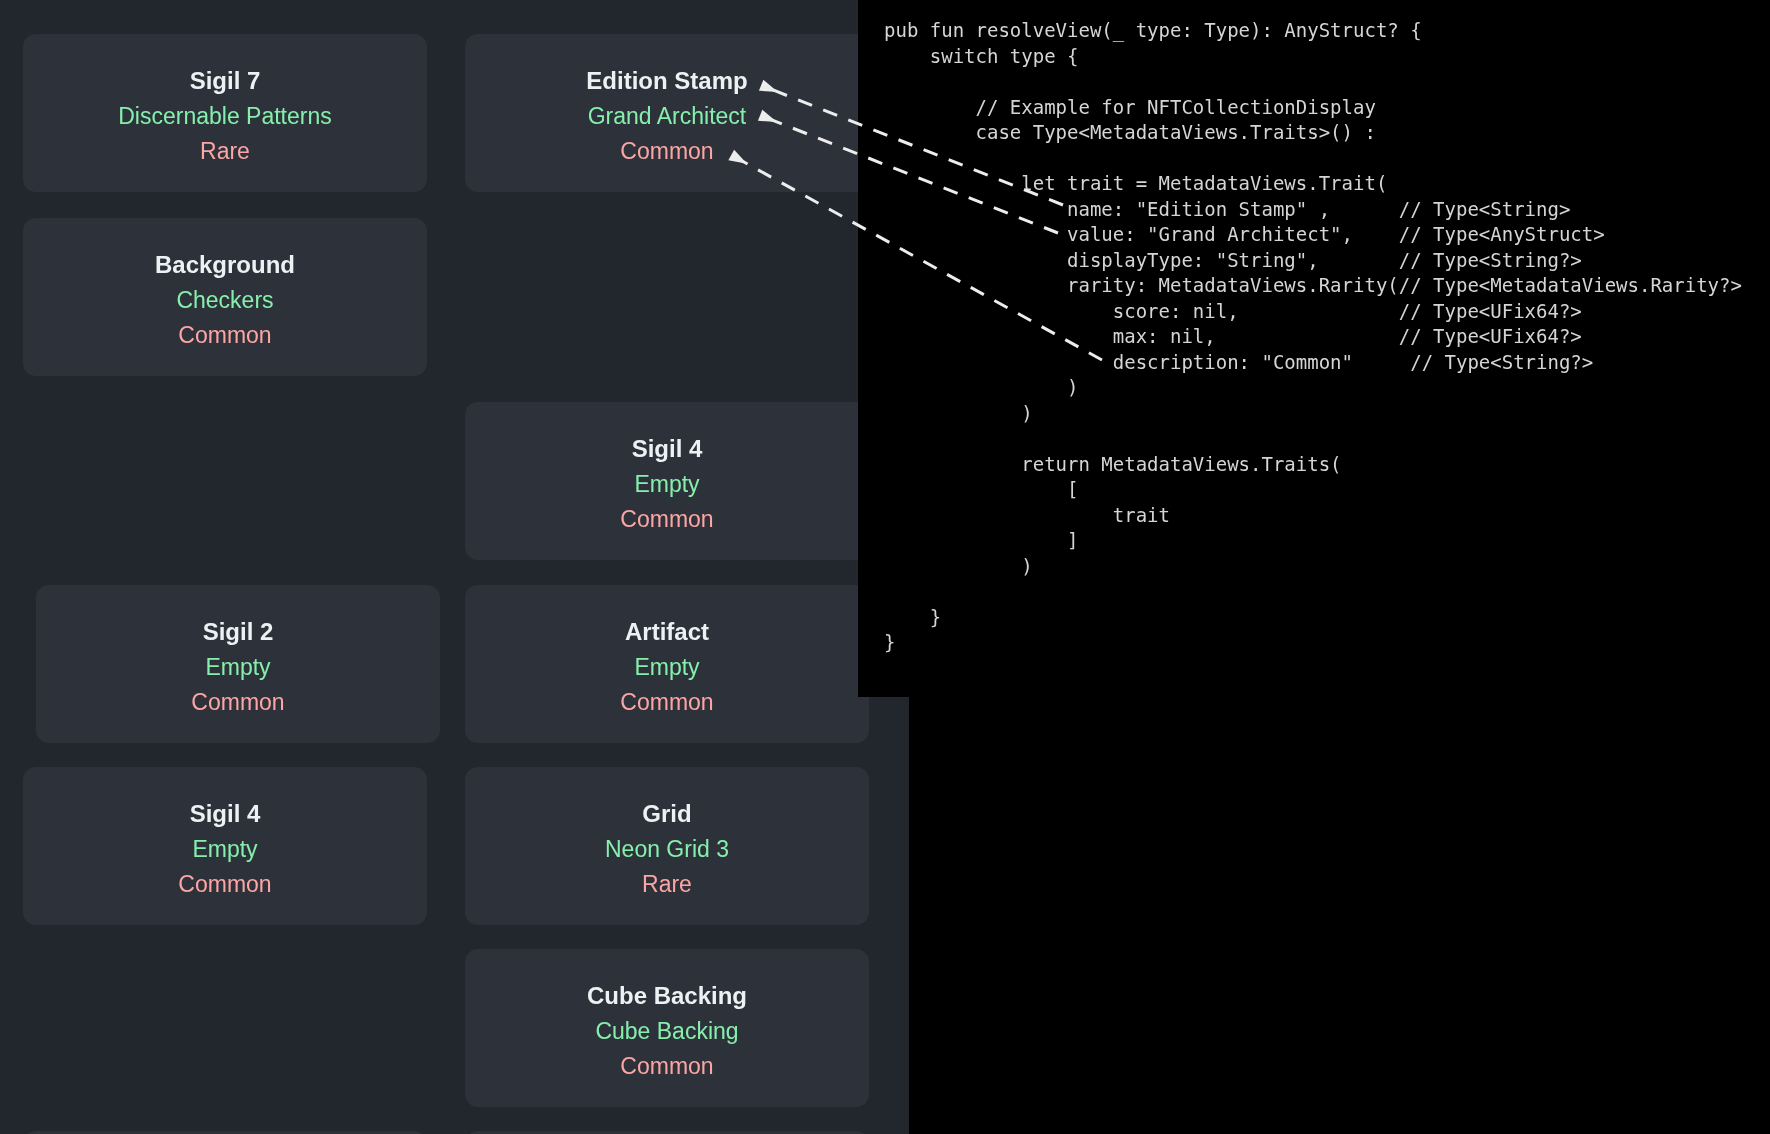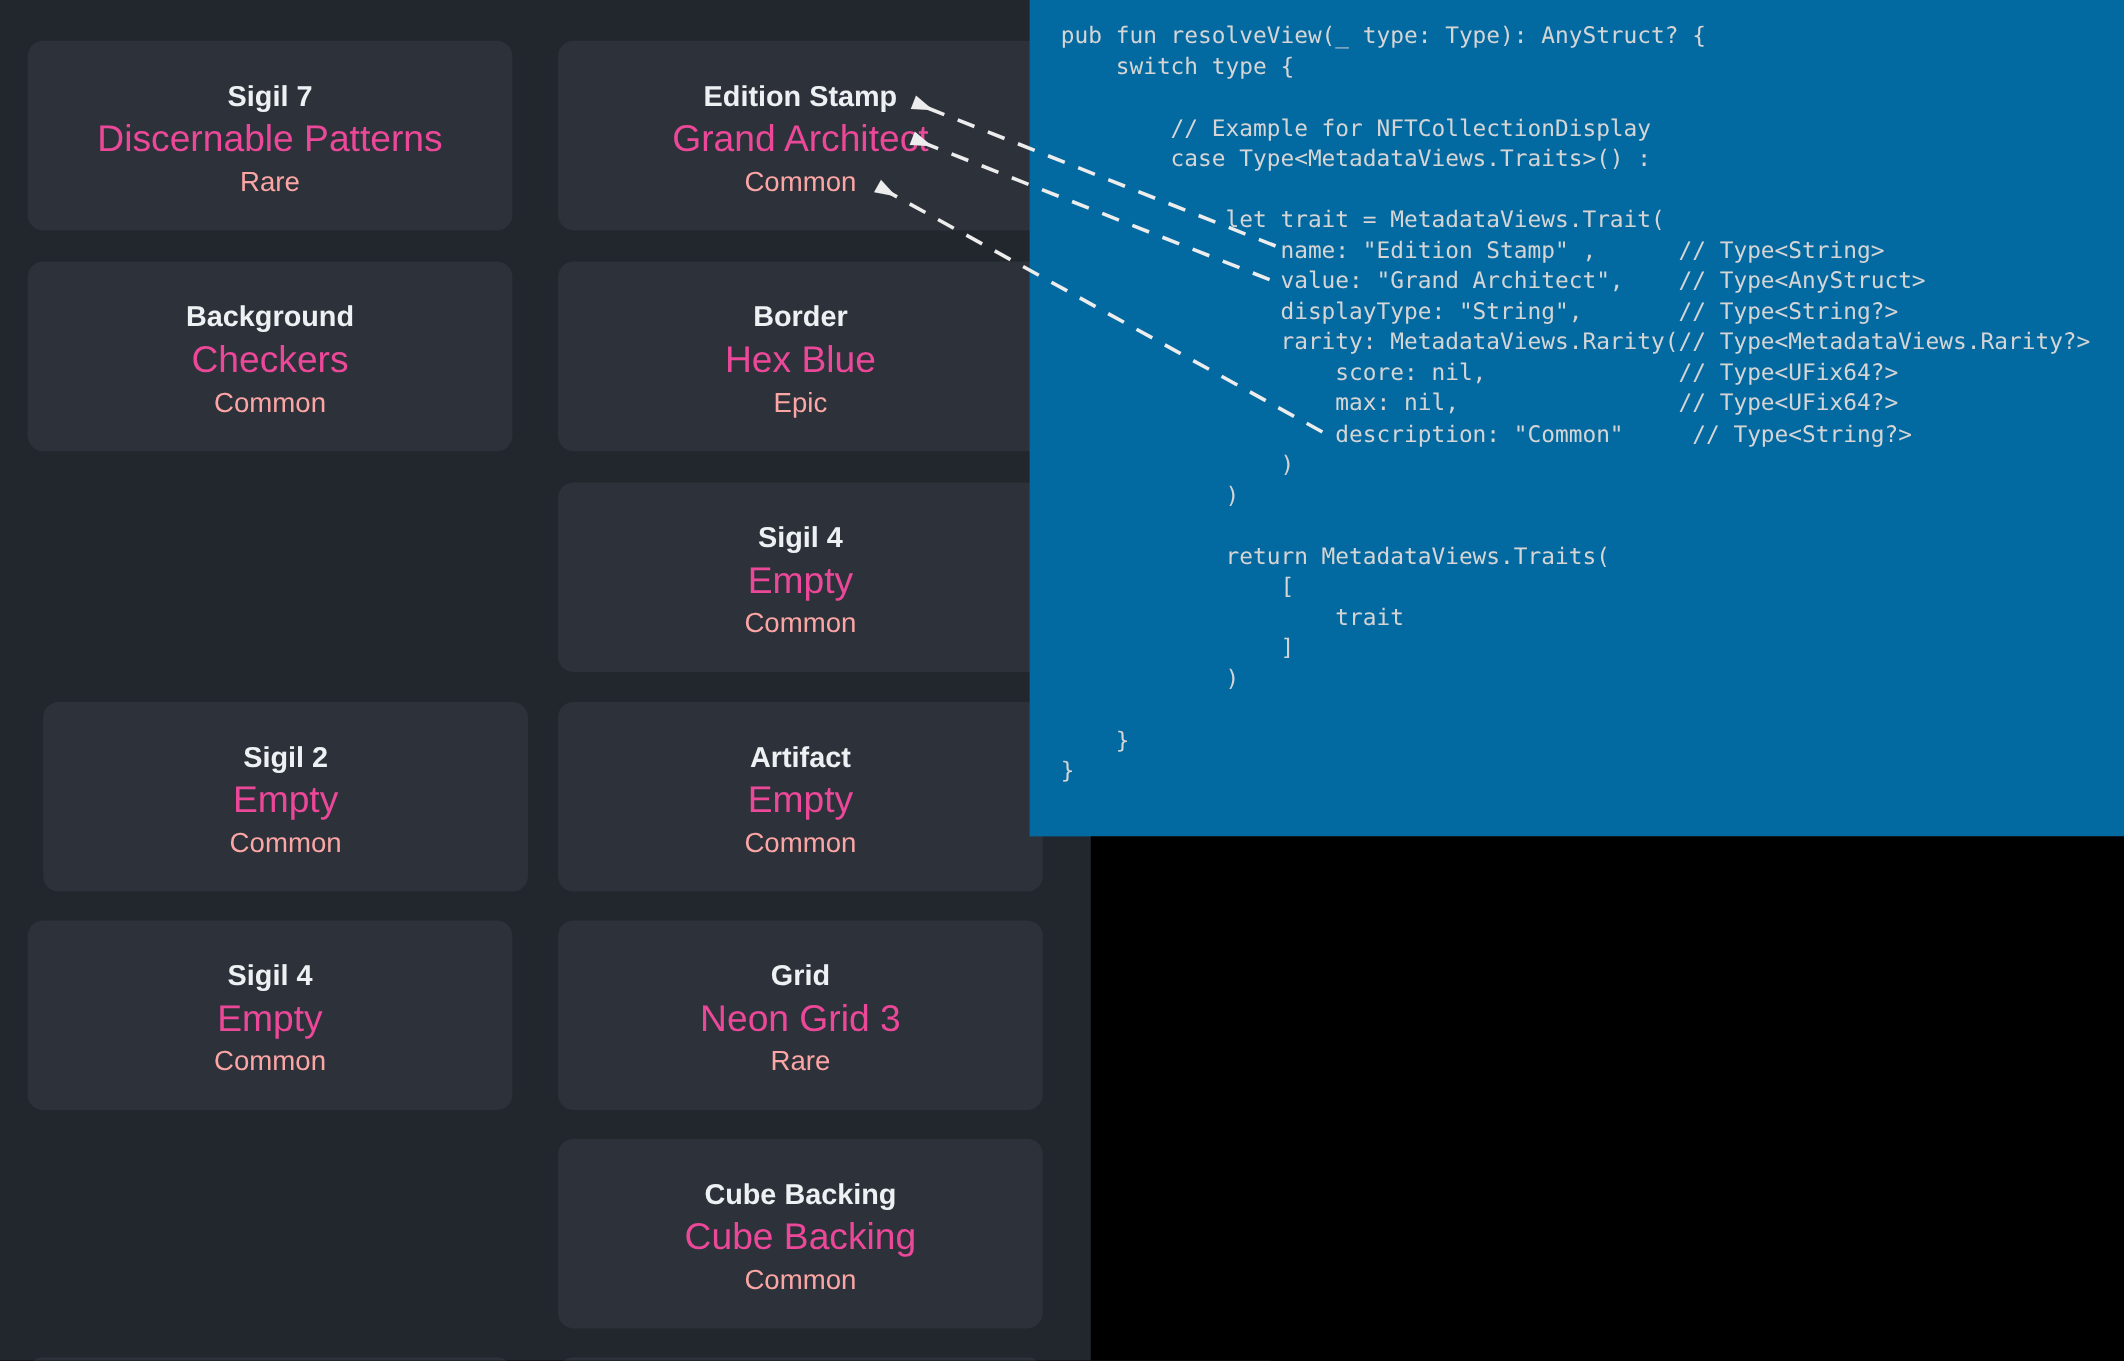--- a/index.html
+++ b/index.html
@@ -9,26 +9,26 @@
     font-family:"Liberation Sans", sans-serif;
   }
   
   .card{
     position:absolute;width:404px;height:158px;
     background:#2d323a;border-radius:13px;
     display:flex;flex-direction:column;align-items:center;
     padding-top:30px;box-sizing:border-box;text-align:left;
   }
   .card .t{font-size:24px;font-weight:700;color:#eef1f3;line-height:34px;}
-  .card .v{font-size:31px;font-weight:400;color:#ec4899;line-height:36px;}
+  .card .v{font-size:23px;font-weight:400;color:#86efac;line-height:36px;}
   .card .r{font-size:23px;font-weight:400;color:#fca5a5;line-height:34px;}
   
   .code-panel{
     position:absolute;left:858px;top:0;width:912px;height:697px;
-    background:#0369a1;z-index:20;box-sizing:border-box;overflow:hidden;
+    background:#000000;z-index:20;box-sizing:border-box;overflow:hidden;
   }
   .code-panel pre{
     margin:0;padding:18px 0 0 26px;
     font-family:"DejaVu Sans Mono", monospace;
     font-size:19px;line-height:25.5px;color:#d5d5d5;
     white-space:pre;
   }
   
   .black-region{
     position:absolute;left:909px;top:697px;width:861px;height:437px;
@@ -67,25 +67,20 @@
   <div class="card" style="left:23px;top:767px">
     <div class="t">Sigil 4</div>
     <div class="v">Empty</div>
     <div class="r">Common</div>
   </div>
 
   <div class="card" style="left:465px;top:34px">
     <div class="t">Edition Stamp</div>
     <div class="v">Grand Architect</div>
     <div class="r">Common</div>
-  </div>
-  <div class="card" style="left:465px;top:218px">
-    <div class="t">Border</div>
-    <div class="v">Hex Blue</div>
-    <div class="r">Epic</div>
   </div>
   <div class="card" style="left:465px;top:402px">
     <div class="t">Sigil 4</div>
     <div class="v">Empty</div>
     <div class="r">Common</div>
   </div>
   <div class="card" style="left:465px;top:585px">
     <div class="t">Artifact</div>
     <div class="v">Empty</div>
     <div class="r">Common</div>

